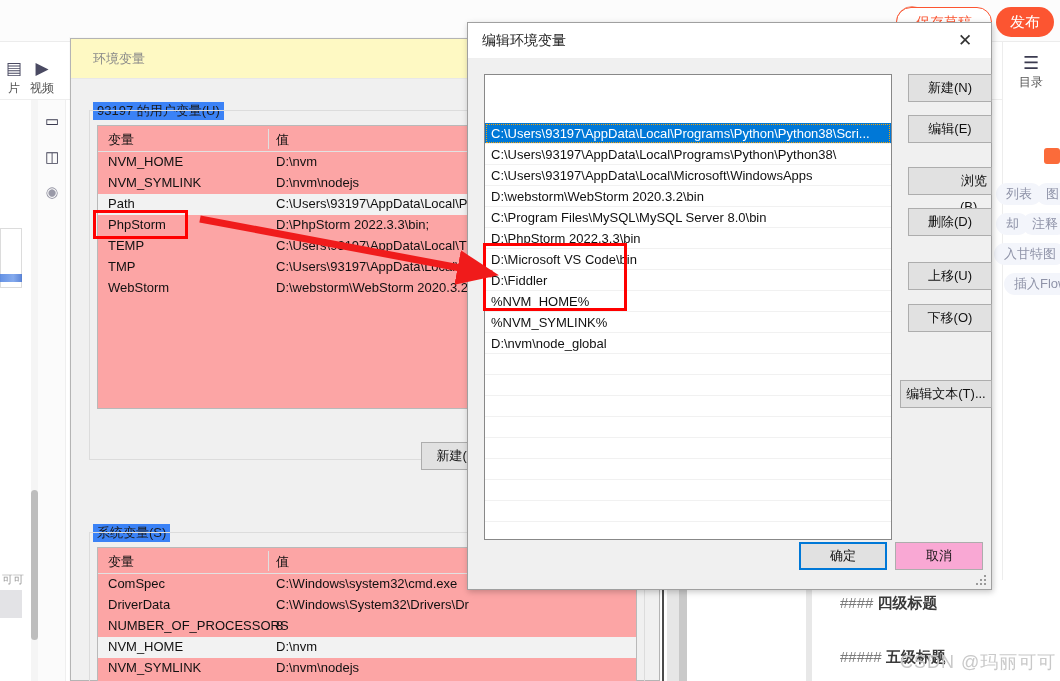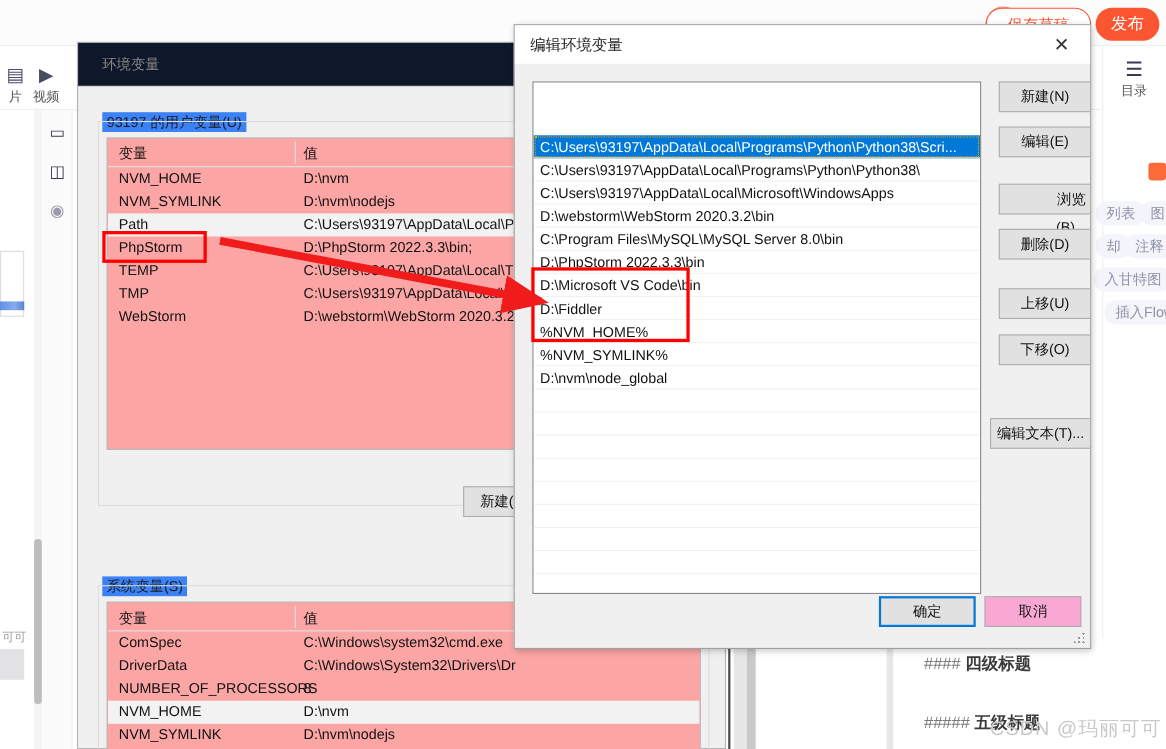--- a/index.html
+++ b/index.html
@@ -138,21 +138,21 @@
   .vbar { position: absolute; background: #c8c8c8; }
 
   
   .envwin {
     position: absolute; left: 70px; top: 38px; width: 590px; height: 643px;
     background: #f0f0f0; border: 1px solid #b4b4b4;
     box-shadow: 0 0 0 1px rgba(0,0,0,.02);
   }
   .envwin-title {
     position: absolute; left: 0; top: 0; width: 100%; height: 40px;
-    background: #0f172a; border-bottom: 1px solid #e8e8e8;
+    background: #fef9c3; border-bottom: 1px solid #e8e8e8;
   }
   .envwin-title span {
     position: absolute; left: 22px; top: 11px;
     font-size: 13px; color: #8a8a8a;
   }
   .group-label {
     position: absolute; font-size: 13px; color: #1a1a1a; background: #3b82f6;
     padding: 0 4px;
   }
   .group-box {

